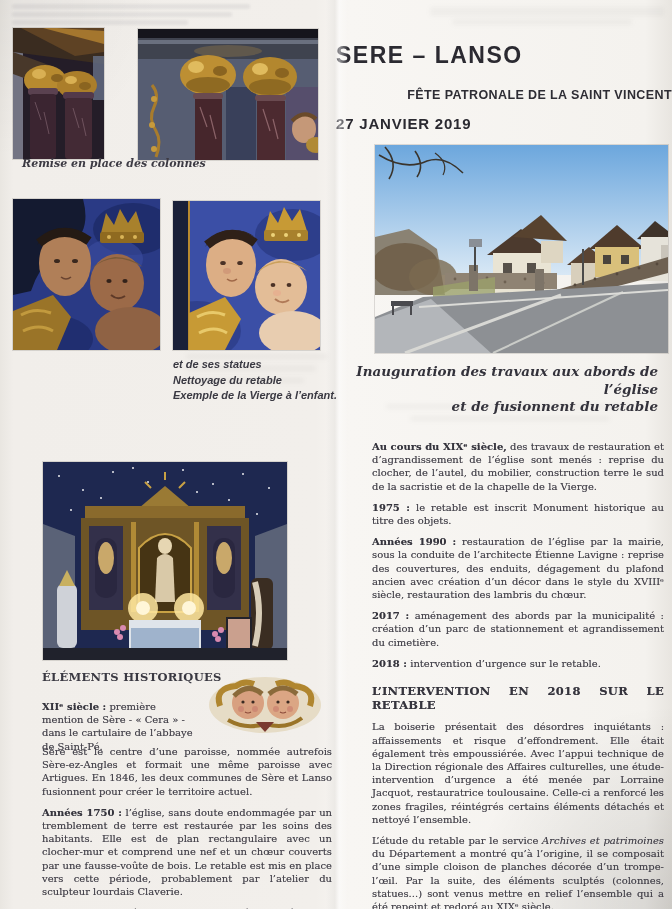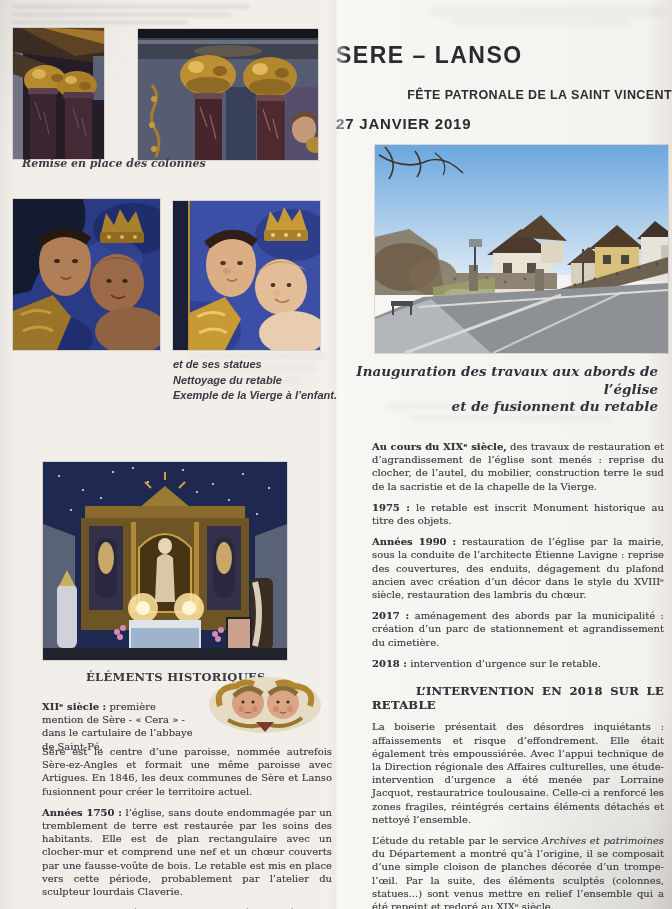--- a/index.html
+++ b/index.html
@@ -21,21 +21,21 @@
   .ghost2{background:rgba(105,105,118,.055);filter:blur(2px);border-radius:2px;}
   svg{display:block;}
   .photo{box-shadow:0 0 0 1px rgba(90,85,80,.18);}
   
   .cap-serif-i{font:italic bold 11px/14px "DejaVu Serif",serif;color:#3d3b44;}
   .cap-sans-i{font:italic bold 11px/15.5px "Liberation Sans",sans-serif;color:#3a3942;}
   .title{font:bold 23px/26px "Liberation Sans",sans-serif;letter-spacing:1.5px;color:#2b2a31;text-align:left;}
   .subtitle{font:bold 12.5px/15px "Liberation Sans",sans-serif;letter-spacing:.4px;color:#2e2d34;text-align:right;}
   .date{font:bold 15px/18px "Liberation Sans",sans-serif;letter-spacing:.8px;color:#2b2a31;text-align:left;}
   .big-cap{font:italic bold 13.5px/17.5px "DejaVu Serif",serif;color:#33323b;text-align:right;}
-  .h-serif{font:bold 11.5px/14px "DejaVu Serif",serif;letter-spacing:.3px;color:#3a3942;margin-left:44px;}
+  .h-serif{font:bold 11.5px/14px "DejaVu Serif",serif;letter-spacing:.3px;color:#3a3942;}
   .body-txt{font:10px/13.2px "DejaVu Serif",serif;color:#44424b;text-align:justify;text-shadow:0 0 .4px rgba(68,66,75,.55);}
   .body-txt p{margin:0 0 8px 0;}
   .body-txt b{color:#35343d;}
   .narrow{text-align:left;margin-top:8px;}
 </style>
 </head>
 <body>
 
 <div class="page">
 

